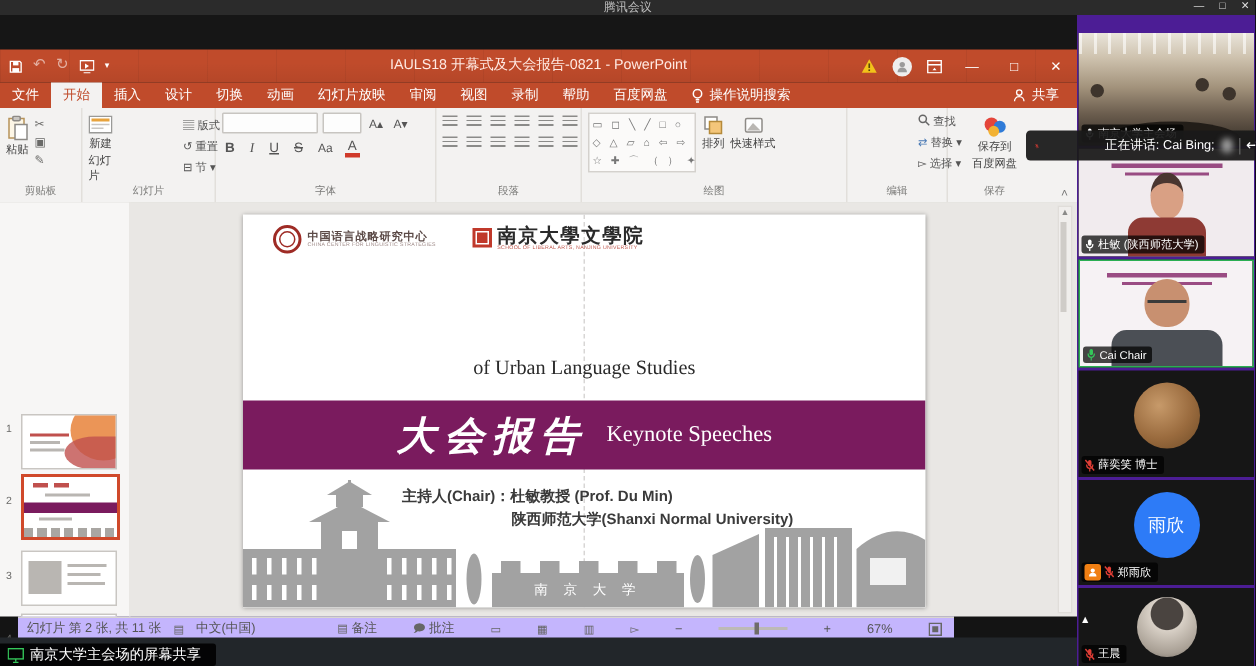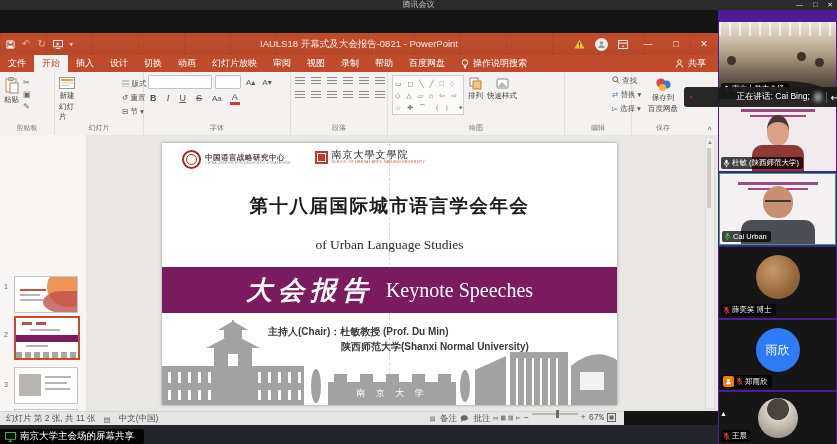--- a/index.html
+++ b/index.html
@@ -55,39 +55,39 @@
   .slide{position:absolute;left:76px;top:8px;width:455px;height:262px;background:#fff;box-shadow:0 0 3px rgba(0,0,0,.35);overflow:hidden;}
   .guide{position:absolute;left:227px;top:0;bottom:0;border-left:1px dashed #cfcccb;opacity:.8;}
   .logos{position:absolute;left:20px;top:7px;display:flex;gap:24px;align-items:flex-start;}
   .logo{display:flex;gap:4px;align-items:center;}
   .l1-emblem{width:15px;height:15px;border-radius:50%;border:2px solid #9e2b25;position:relative;}
   .l1-emblem:after{content:"";position:absolute;left:2px;top:2px;right:2px;bottom:2px;border-radius:50%;border:1px solid #9e2b25;}
   .l2-seal{width:13px;height:13px;background:#c0392b;position:relative;}
   .l2-seal:after{content:"";position:absolute;left:2px;top:2px;right:2px;bottom:2px;border:1px solid #fff;}
   .logo-txt{display:flex;flex-direction:column;line-height:1;}
   .logo-cn1{font-size:7.5px;font-weight:bold;color:#5b4a47;letter-spacing:.5px;}
-  .logo-cn2{font-family:"Liberation Serif",serif;font-size:10px;font-weight:normal;color:#2a2a2a;letter-spacing:1px;}
+  .logo-cn2{font-family:"Liberation Serif",serif;font-size:13px;font-weight:bold;color:#2a2a2a;letter-spacing:1px;}
   .logo-en{font-size:3.5px;color:#a08c8a;margin-top:1px;letter-spacing:.2px;}
   .logo-en2{color:#c0594f;}
   .s-title-cn{position:absolute;left:0;right:0;top:50px;text-align:center;font-size:18.5px;font-weight:bold;color:#1c1c1c;letter-spacing:1.5px;}
   .s-title-en{position:absolute;left:0;right:0;text-align:center;font-family:"Liberation Serif",serif;font-size:13.5px;color:#2b2b2b;}
   .banner{position:absolute;left:0;right:0;top:124px;height:46px;background:#7a1b5e;display:flex;align-items:center;justify-content:center;gap:12px;}
   .banner-cn{font-family:"DejaVu Serif",serif;font-style:italic;font-weight:bold;font-size:26px;color:#fff;letter-spacing:6px;}
-  .banner-en{font-family:"Liberation Serif",serif;font-size:20px;color:#fff;}
+  .banner-en{font-family:"Liberation Serif",serif;font-size:15px;color:#fff;}
   .chair{position:absolute;left:106px;top:181px;font-size:10px;font-weight:bold;color:#3a3a3a;line-height:1.5;}
   .chair .ind{padding-left:73px;}
   .skyline{position:absolute;left:0;bottom:0;width:455px;height:85px;}
   .edscroll{position:absolute;right:3px;top:2px;width:8px;height:270px;background:#f0eeec;border:1px solid #e0ddd9;}
   .edscroll span{display:block;text-align:center;font-size:6px;color:#8a8a88;line-height:9px;}
   .edthumb{position:absolute;left:1px;top:10px;width:4px;height:60px;background:#cfccc8;}
   
-  .statusbar{left:0;top:411px;width:624px;height:14px;background:#e5e5e5;border-top:1px solid #d8d5d1;
+  .statusbar{left:12px;top:411px;width:624px;height:14px;background:#c4b5fd;border-top:1px solid #d8d5d1;
      display:flex;align-items:center;font-size:8.5px;color:#555;}
   .sb-left{display:flex;gap:8px;align-items:center;padding-left:6px;}
-  .sb-right{margin-left:auto;display:flex;gap:3px;padding-right:8px;font-family:Liberation Mono, monospace;}
+  .sb-right{margin-left:auto;display:flex;gap:24px;align-items:center;padding-right:8px;}
   .sb-ico{font-size:7.5px;color:#666;}
   .zoom-track{width:46px;height:2px;background:#bdbab6;position:relative;}
   .zoom-thumb{position:absolute;left:24px;top:-3px;width:3px;height:8px;background:#6f6c68;}
   
   .bottom-bar{left:0;top:425px;width:718px;height:19px;background:#22262a;}
   .share-notice{position:absolute;left:0;top:4px;height:15px;background:rgba(0,0,0,.88);color:#fff;
      display:flex;align-items:center;gap:4px;padding:0 10px 0 5px;font-size:9.5px;border-radius:0 2px 2px 0;}
   
   .panel{left:718px;top:10px;width:119px;height:434px;background:#4c1d95;}
   .tile{position:absolute;left:1px;width:117px;background:#1b1b1b;overflow:hidden;}
@@ -392,21 +392,20 @@
           </span>
         </div>
         <div class="logo">
           <span class="l2-seal"></span>
           <span class="logo-txt">
             <span class="logo-cn2">南京大學文學院</span>
             <span class="logo-en logo-en2">SCHOOL OF LIBERAL ARTS, NANJING UNIVERSITY</span>
           </span>
         </div>
       </div>
-      <div class="s-title-cn">第十八届国际城市语言学会年会</div>
       <div class="s-title-en" style="top:94px;">of Urban Language Studies</div>
       <div class="banner">
         <span class="banner-cn">大会报告</span>
         <span class="banner-en">Keynote Speeches</span>
       </div>
       <div class="chair">
         <div><span>主持人(Chair)：</span><span>杜敏教授 (Prof. Du Min)</span></div>
         <div class="ind">陕西师范大学(Shanxi Normal University)</div>
       </div>
       <svg class="skyline" viewBox="0 0 455 85">
@@ -549,21 +548,21 @@
         <div class="head" style="top:12px;width:30px;height:32px;background:#c89070;"></div>
         <div style="position:absolute;left:50%;transform:translateX(-50%);top:26px;width:26px;height:3px;border-top:2px solid #3a3a3a;"></div>
         <div class="torso" style="width:74px;height:24px;background:#4b4f55;"></div>
       </div>
       <div class="tlabel">
         <svg width="7" height="9" viewBox="0 0 12 15">
             <rect x="4" y="1" width="4" height="7" rx="2" fill="#35c75a"></rect>
             <path d="M2.5 6v1a3.5 3.5 0 0 0 7 0V6" stroke="#35c75a" fill="none" stroke-width="1.4"></path>
             <line x1="6" y1="11" x2="6" y2="14" stroke="#35c75a" stroke-width="1.4"></line>
           </svg>
-        <span>Cai Urban</span>
+        <span>Cai Chair</span>
       </div>
     </div>
 
     <div class="tile" style="top:237px;height:71px;background:#161616;">
       <div class="av-circle" style="top:8px;width:44px;height:44px;background:radial-gradient(circle at 38% 35%,#c79a6a 0%,#9a6b3e 55%,#6d4a26 100%);"></div>
       <div class="tlabel">
         <svg width="7" height="9" viewBox="0 0 12 15">
             <rect x="4" y="1" width="4" height="7" rx="2" fill="#e03e36"></rect>
             <path d="M2.5 6v1a3.5 3.5 0 0 0 7 0V6" stroke="#e03e36" fill="none" stroke-width="1.4"></path>
             <line x1="6" y1="11" x2="6" y2="14" stroke="#e03e36" stroke-width="1.4"></line>

